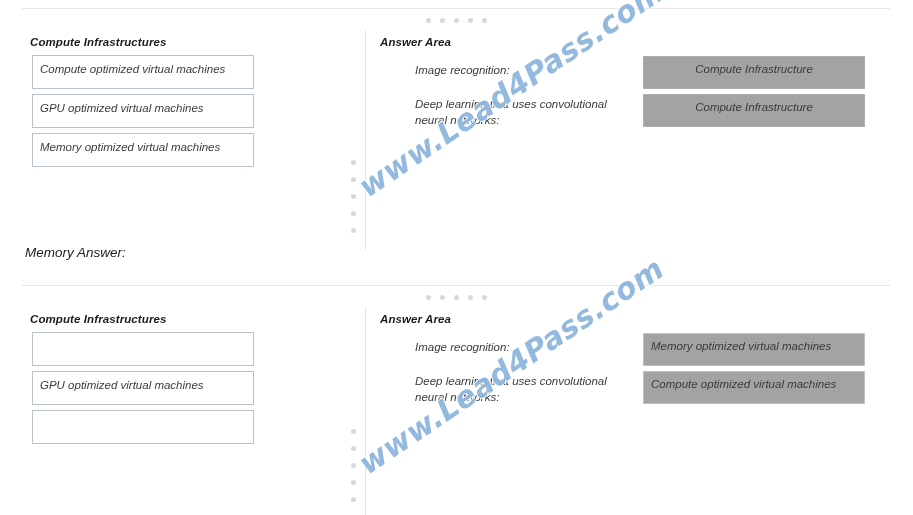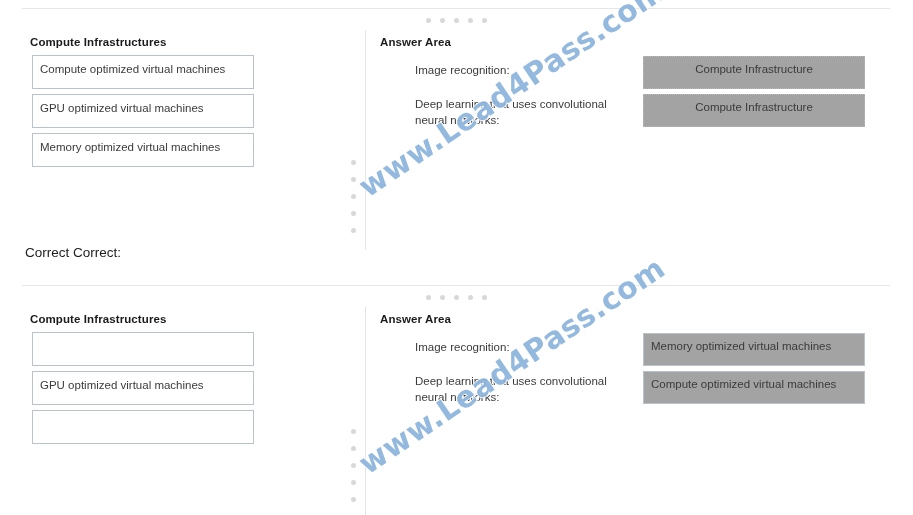--- a/index.html
+++ b/index.html
@@ -13,20 +13,21 @@
     font-family: "Liberation Sans", sans-serif;
     color: #1f1f1f;
     overflow: hidden;
     position: relative;
   }
 
   .page {
     position: relative;
     width: 913px;
     height: 509px;
+    font-style: italic;
   }
 
   
   .section {
     position: absolute;
     left: 0;
     width: 913px;
   }
   #section-question { top: 0px;   height: 240px; }
   #section-answer   { top: 277px; height: 238px; }
@@ -194,21 +195,21 @@
 
     <div class="ans-label" style="left:415px; top:62px; width:220px;">Image recognition:</div>
     <div class="ans-slot placeholder" style="left:643px; top:56px; width:222px;">Compute Infrastructure</div>
 
     <div class="ans-label" style="left:415px; top:96px; width:220px;">Deep learning that uses convolutional neural networks:</div>
     <div class="ans-slot placeholder" style="left:643px; top:94px; width:222px;">Compute Infrastructure</div>
 
     <div class="watermark" style="left:352px; top:175px;">www.Lead4Pass.com</div>
   </div>
 
-  <div id="correct-answer-caption">Correct Correct:</div>
+  <div id="correct-answer-caption">Memory Answer:</div>
 
   <div class="section" id="section-answer">
 
     <div class="hrule"></div>
 
     <div class="grip-h">
       <span class="dot"></span>
       <span class="dot"></span>
       <span class="dot"></span>
       <span class="dot"></span>

